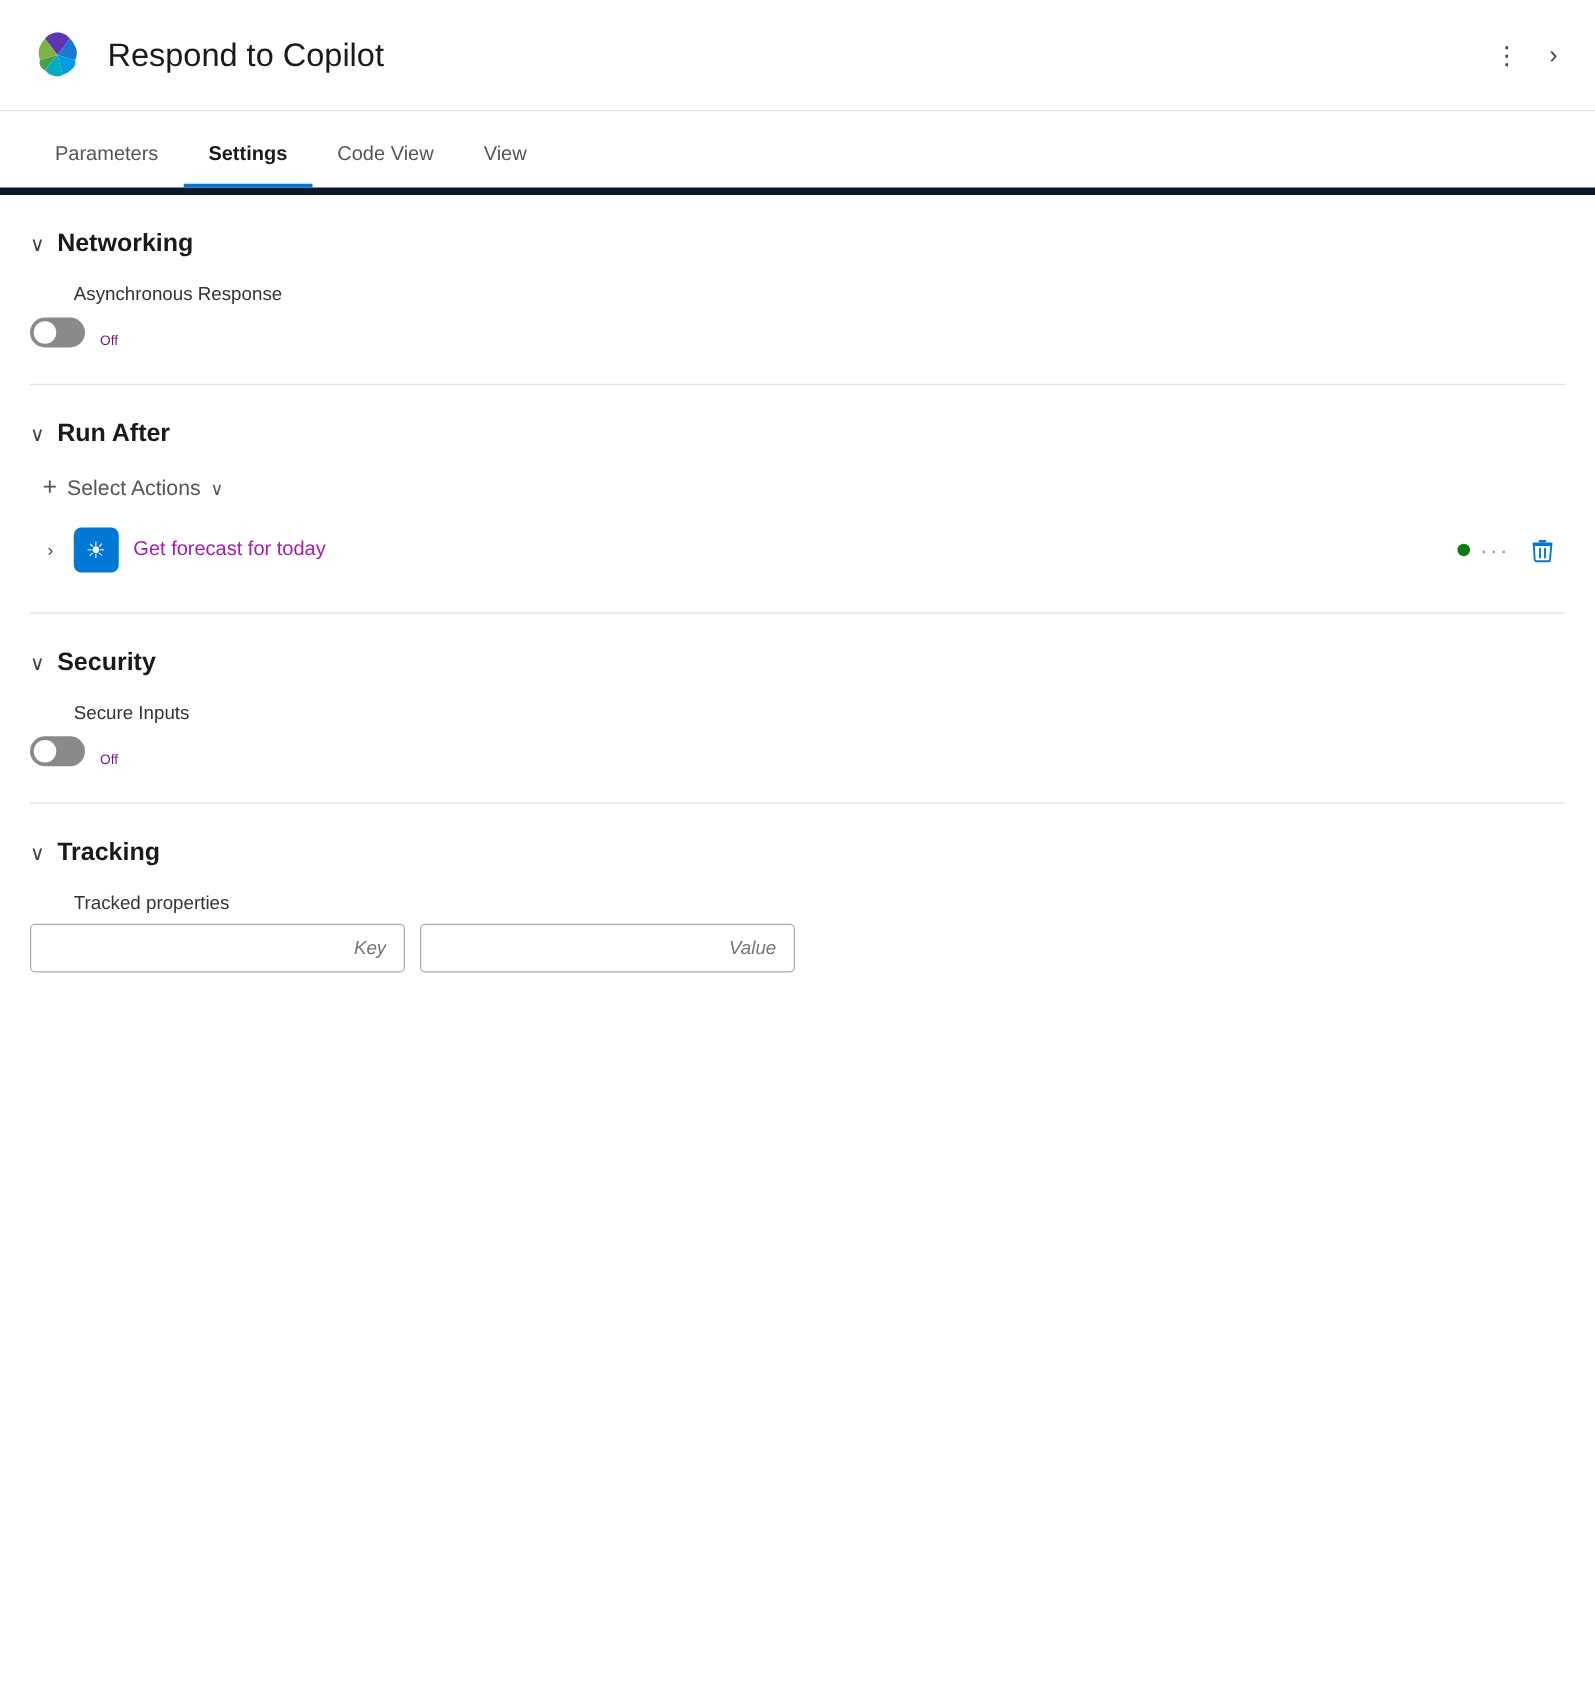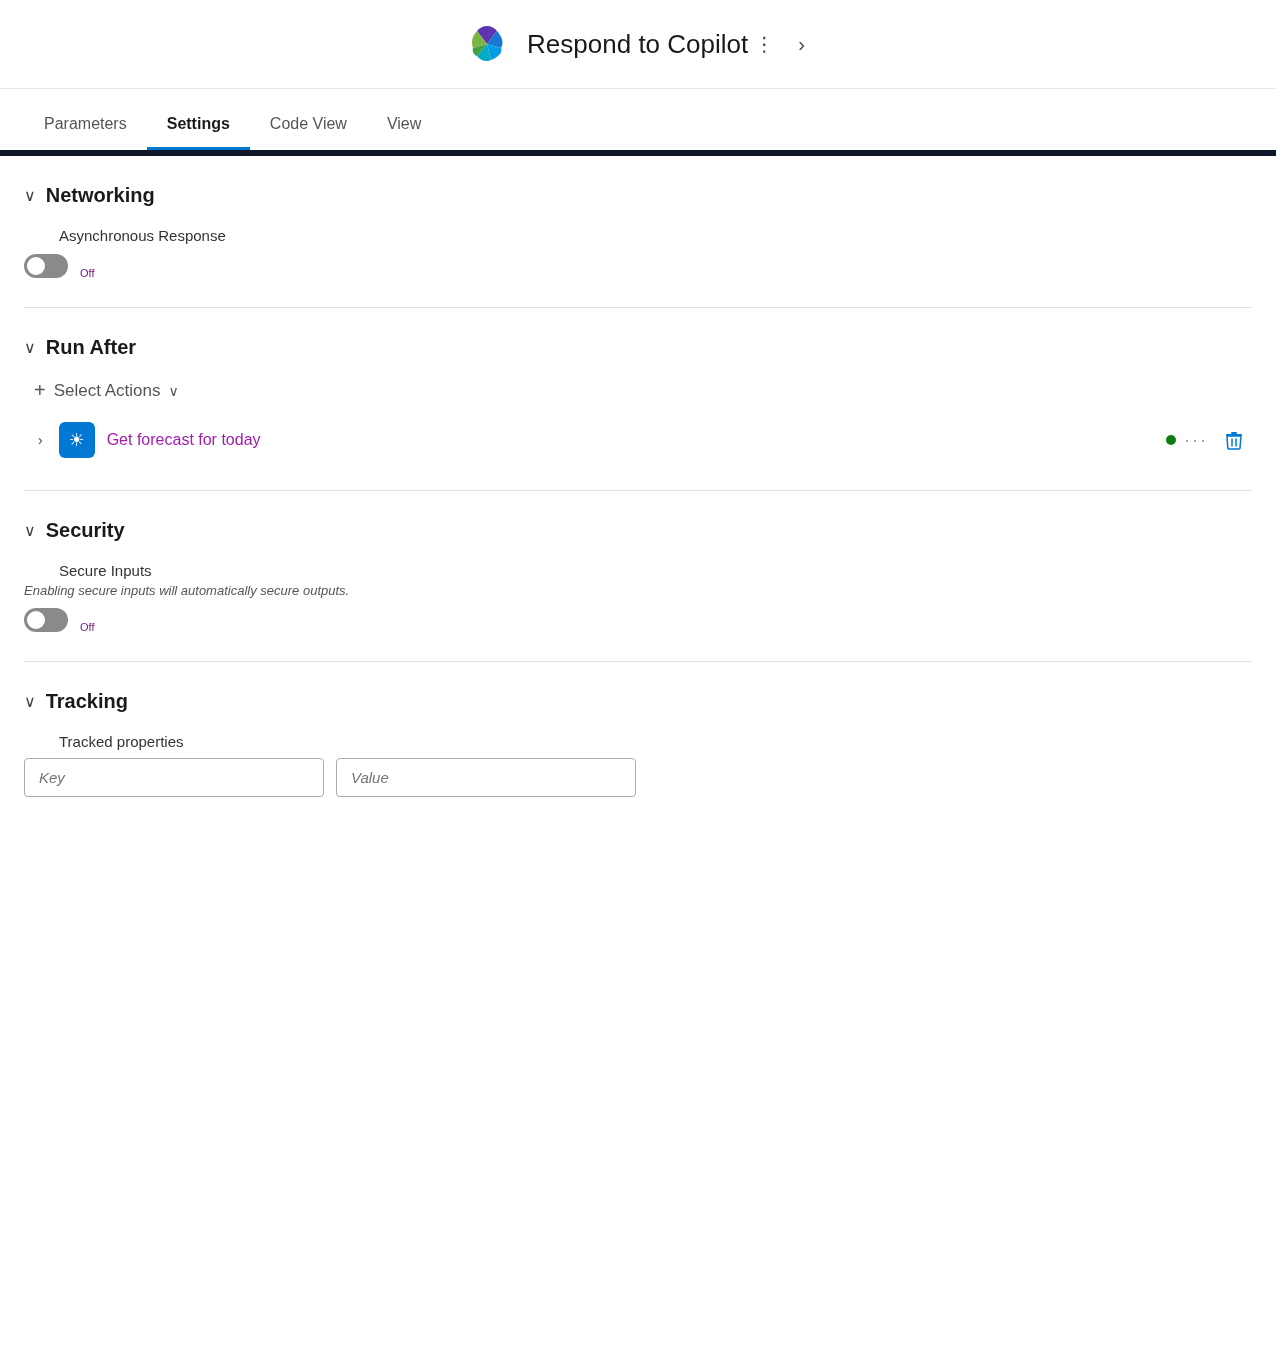--- a/index.html
+++ b/index.html
@@ -8,21 +8,21 @@
       background: #ffffff;
       color: #1a1a1a;
       width: 1276px;
       min-height: 1362px;
     }
 
     
     .header {
       display: flex;
       align-items: center;
-      justify-content: center;
+      justify-content: space-between;
       padding: 18px 24px 18px 20px;
       border-bottom: 1px solid #e8e8e8;
     }
     .header-left {
       display: flex;
       align-items: center;
       gap: 14px;
     }
     .logo {
       width: 52px;
@@ -236,20 +236,21 @@
     .tracked-input {
       border: 1px solid #aaa;
       border-radius: 4px;
       padding: 10px 14px;
       font-size: 15px;
       color: #aaa;
       font-style: italic;
       width: 300px;
       background: #fff;
       outline: none;
+      text-align: right;
     }
   </style>
 </head>
 <body>
 
 <div class="header">
   <div class="header-left">
 
     <svg class="logo" viewBox="0 0 52 52" fill="none" xmlns="http://www.w3.org/2000/svg">
       <circle cx="26" cy="26" r="26" fill="white"></circle>
@@ -329,21 +330,20 @@
     </div>
   </div>
 
   <div class="section">
     <div class="section-header">
       <span class="chevron-down">∨</span>
       <span class="section-title">Security</span>
     </div>
     <div>
       <div class="field-label">Secure Inputs</div>
-      <div class="field-sublabel">Enabling secure inputs will automatically secure outputs.</div>
       <div class="toggle-row">
         <div class="toggle"></div>
         <span class="toggle-label">Off</span>
       </div>
     </div>
   </div>
 
   <div class="section">
     <div class="section-header">
       <span class="chevron-down">∨</span>

